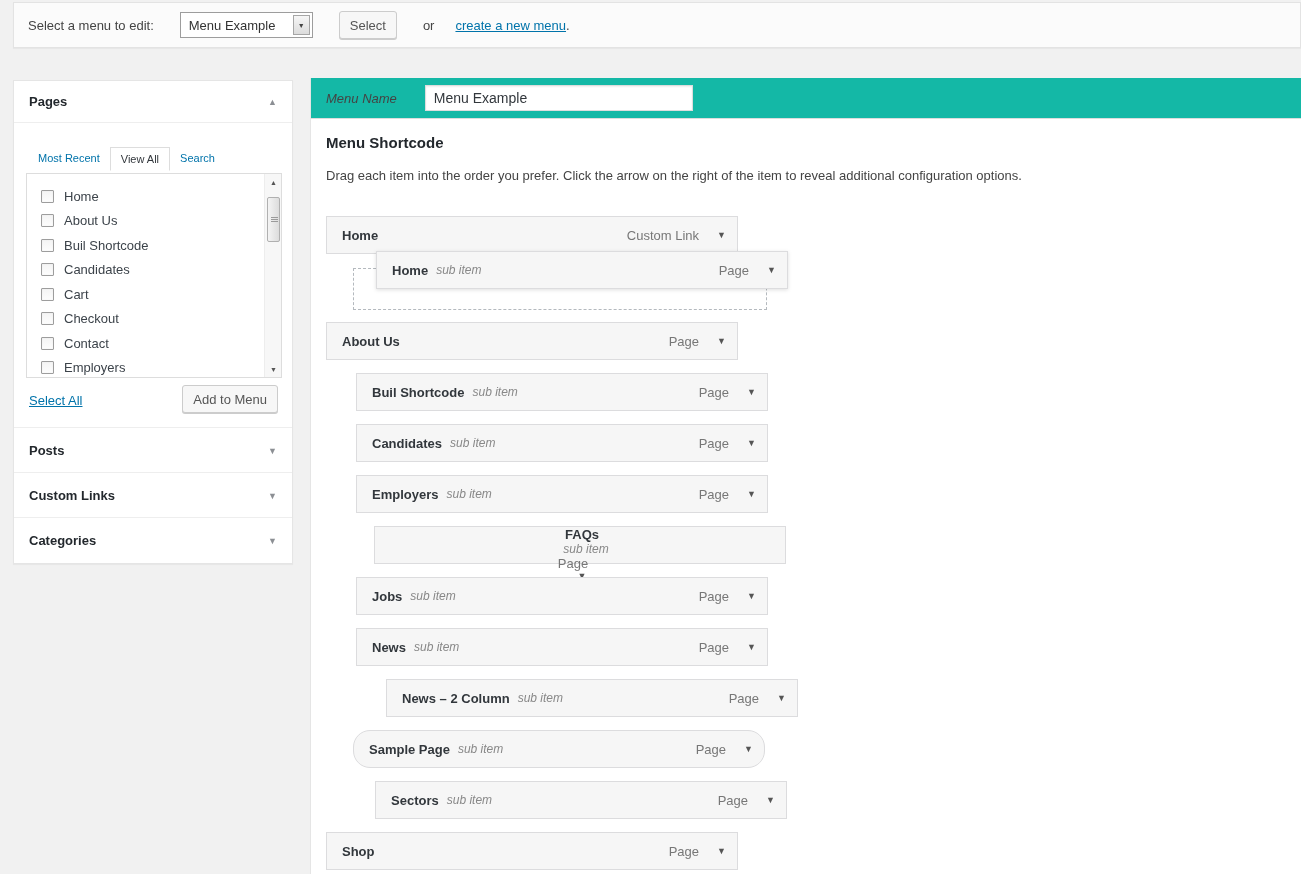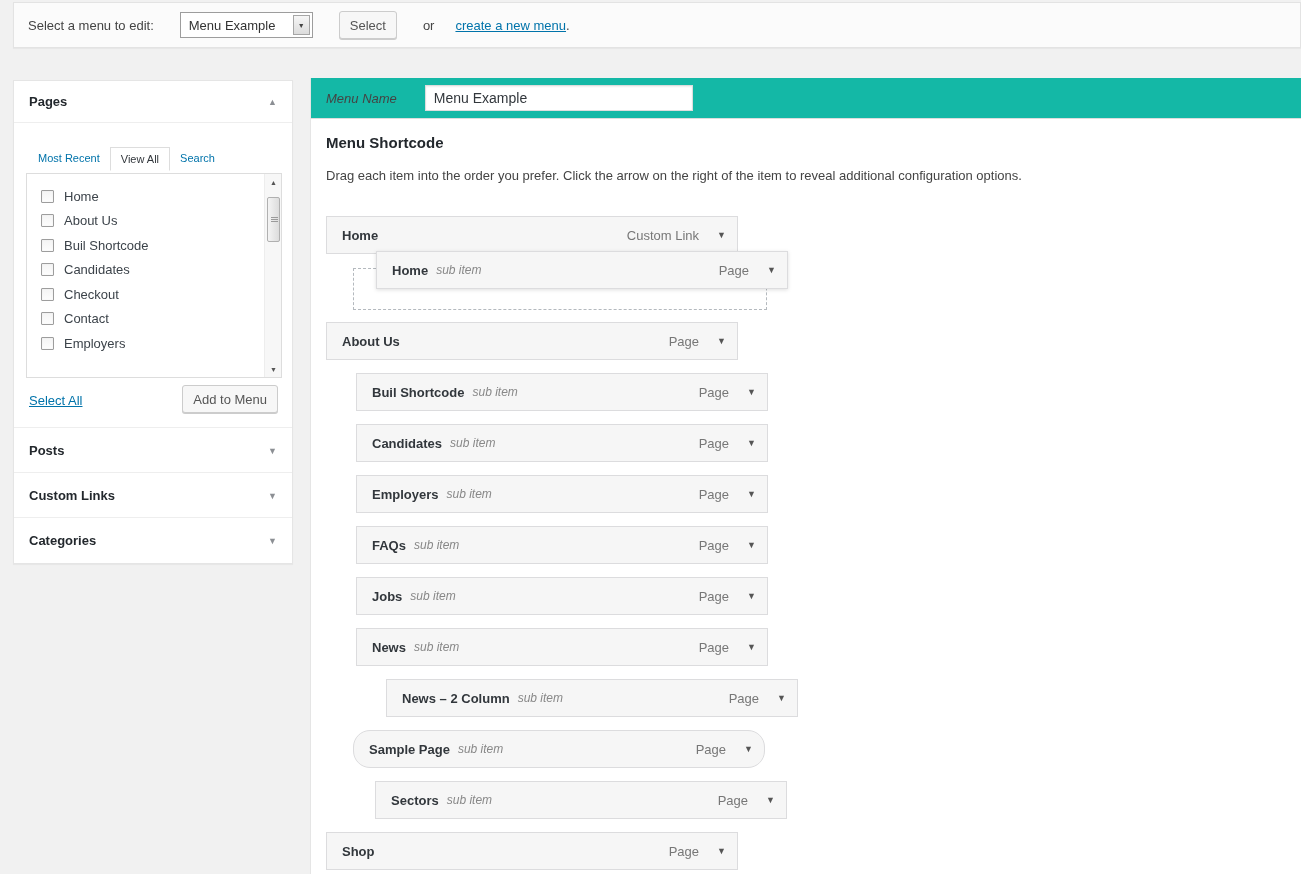--- a/index.html
+++ b/index.html
@@ -171,20 +171,24 @@
           <label class="page-row">
     <span class="checkbox"></span>
     <span class="page-label">Buil Shortcode</span>
   </label>
           <label class="page-row">
     <span class="checkbox"></span>
     <span class="page-label">Candidates</span>
   </label>
           <label class="page-row">
     <span class="checkbox"></span>
+    <span class="page-label">Cart</span>
+  </label>
+          <label class="page-row">
+    <span class="checkbox"></span>
     <span class="page-label">Checkout</span>
   </label>
           <label class="page-row">
     <span class="checkbox"></span>
     <span class="page-label">Contact</span>
   </label>
           <label class="page-row">
     <span class="checkbox"></span>
     <span class="page-label">Employers</span>
   </label>
@@ -268,21 +272,21 @@
     <span class="mi-type">Page</span>
     <span class="mi-arrow">▼</span>
   </div>
       <div class="menu-bar" style="top: 397px; left: 45px;">
     <span class="mi-title">Employers</span>
     <span class="mi-sub">sub item</span>
     <span class="mi-spacer"></span>
     <span class="mi-type">Page</span>
     <span class="mi-arrow">▼</span>
   </div>
-      <div class="menu-bar" style="top: 448px; left: 45px;">
+      <div class="menu-bar" style="top: 448px; left: 63px; flex-direction: column;">
     <span class="mi-title">FAQs</span>
     <span class="mi-sub">sub item</span>
     <span class="mi-spacer"></span>
     <span class="mi-type">Page</span>
     <span class="mi-arrow">▼</span>
   </div>
       <div class="menu-bar" style="top: 499px; left: 45px;">
     <span class="mi-title">Jobs</span>
     <span class="mi-sub">sub item</span>
     <span class="mi-spacer"></span>

